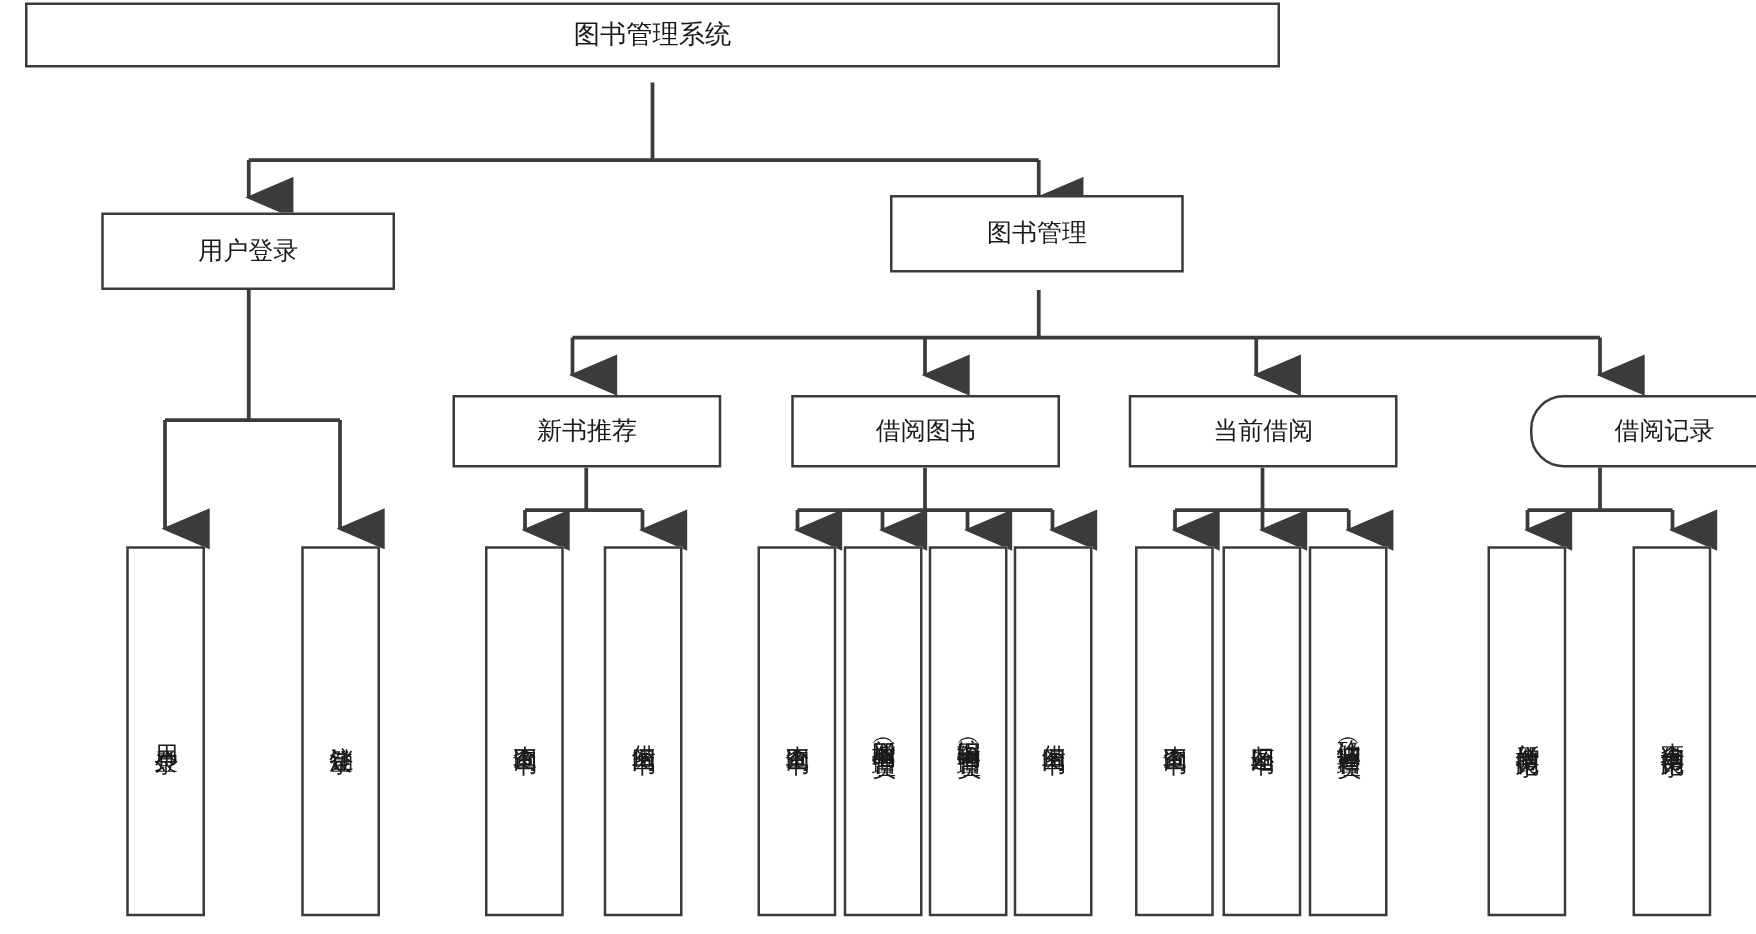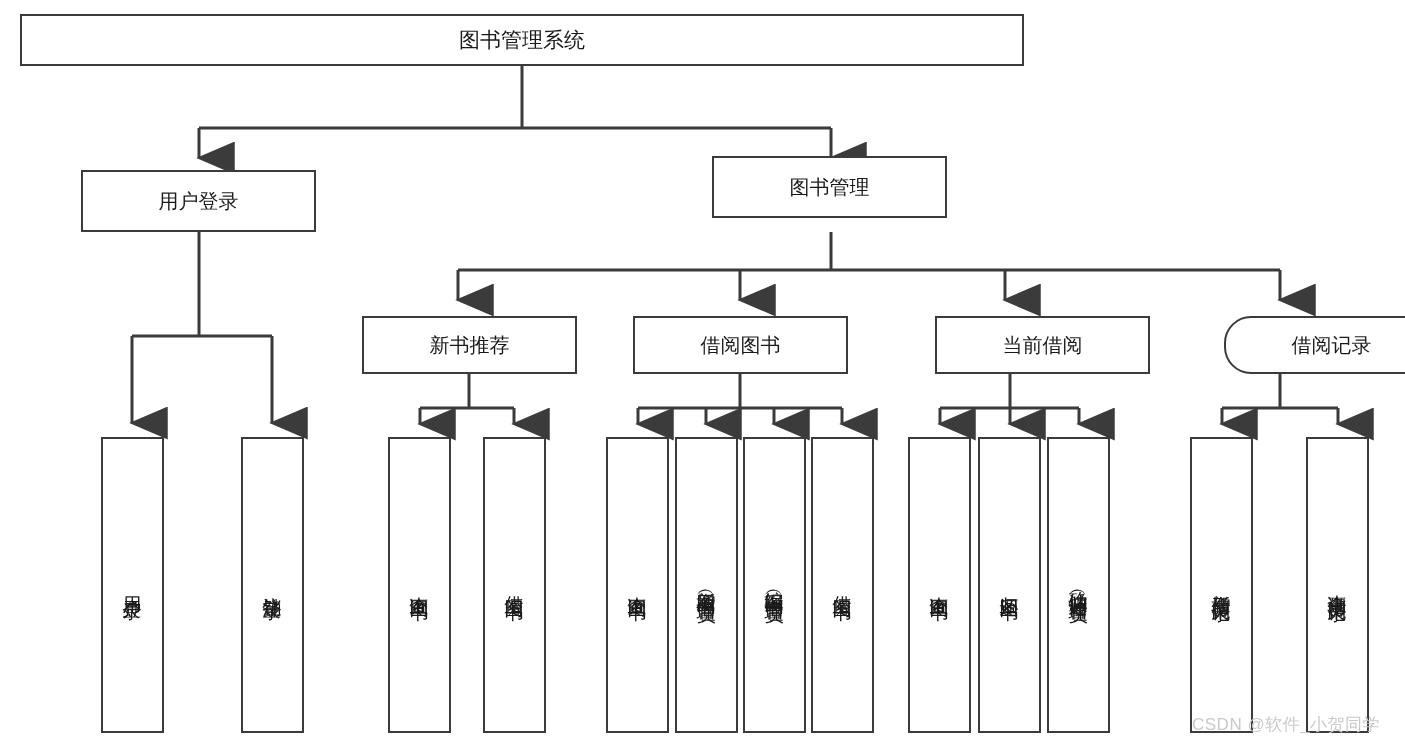--- a/index.html
+++ b/index.html
@@ -121,38 +121,38 @@
       <path d="M 1010 408 L 1010 424" marker-end="url(#arrowdown)"></path>
       <path d="M 1079 408 L 1079 424" marker-end="url(#arrowdown)"></path>
 
       <path d="M 1280 374 L 1280 408"></path>
       <path d="M 1222 408 L 1338 408"></path>
       <path d="M 1222 408 L 1222 424" marker-end="url(#arrowdown)"></path>
       <path d="M 1338 408 L 1338 424" marker-end="url(#arrowdown)"></path>
     </g>
   </svg>
 
-  <div class="node root" style="left:20px; top:14px; width:1004px; height:52px;">
+  <div class="node root" style="left:20px; top:2px; width:1004px; height:52px;">
     <span class="label">图书管理系统</span>
   </div>
 
   <div class="node branch" style="left:81px; top:170px; width:235px; height:62px;">
     <span class="label">用户登录</span>
   </div>
   <div class="node branch" style="left:712px; top:156px; width:235px; height:62px;">
     <span class="label">图书管理</span>
   </div>
 
   <div class="node branch" style="left:362px; top:316px; width:215px; height:58px;">
     <span class="label">新书推荐</span>
   </div>
   <div class="node branch" style="left:633px; top:316px; width:215px; height:58px;">
     <span class="label">借阅图书</span>
   </div>
-  <div class="node branch" style="left:903px; top:316px; width:215px; height:58px;margin-left:32px;">
+  <div class="node branch" style="left:903px; top:316px; width:215px; height:58px;">
     <span class="label">当前借阅</span>
   </div>
   <div class="node branch" style="left:1224px; top:316px; width:215px; height:58px;border-radius:27px;">
     <span class="label">借阅记录</span>
   </div>
 
   <div class="node leaf" style="left:101px; top:437px; width:63px; height:296px;">
     <span class="label">用户登录</span>
   </div>
   <div class="node leaf" style="left:241px; top:437px; width:63px; height:296px;">
@@ -189,15 +189,14 @@
     <span class="label">确认归还（管理员）</span>
   </div>
 
   <div class="node leaf" style="left:1190px; top:437px; width:63px; height:296px;">
     <span class="label">新增借阅记录</span>
   </div>
   <div class="node leaf" style="left:1306px; top:437px; width:63px; height:296px;">
     <span class="label">查询借阅记录</span>
   </div>
 
-  <div class="watermark" style="left:1192px; top:713px;">CSDN @软件_小贺同学</div>
 
 </div>
 
 </body></html>

